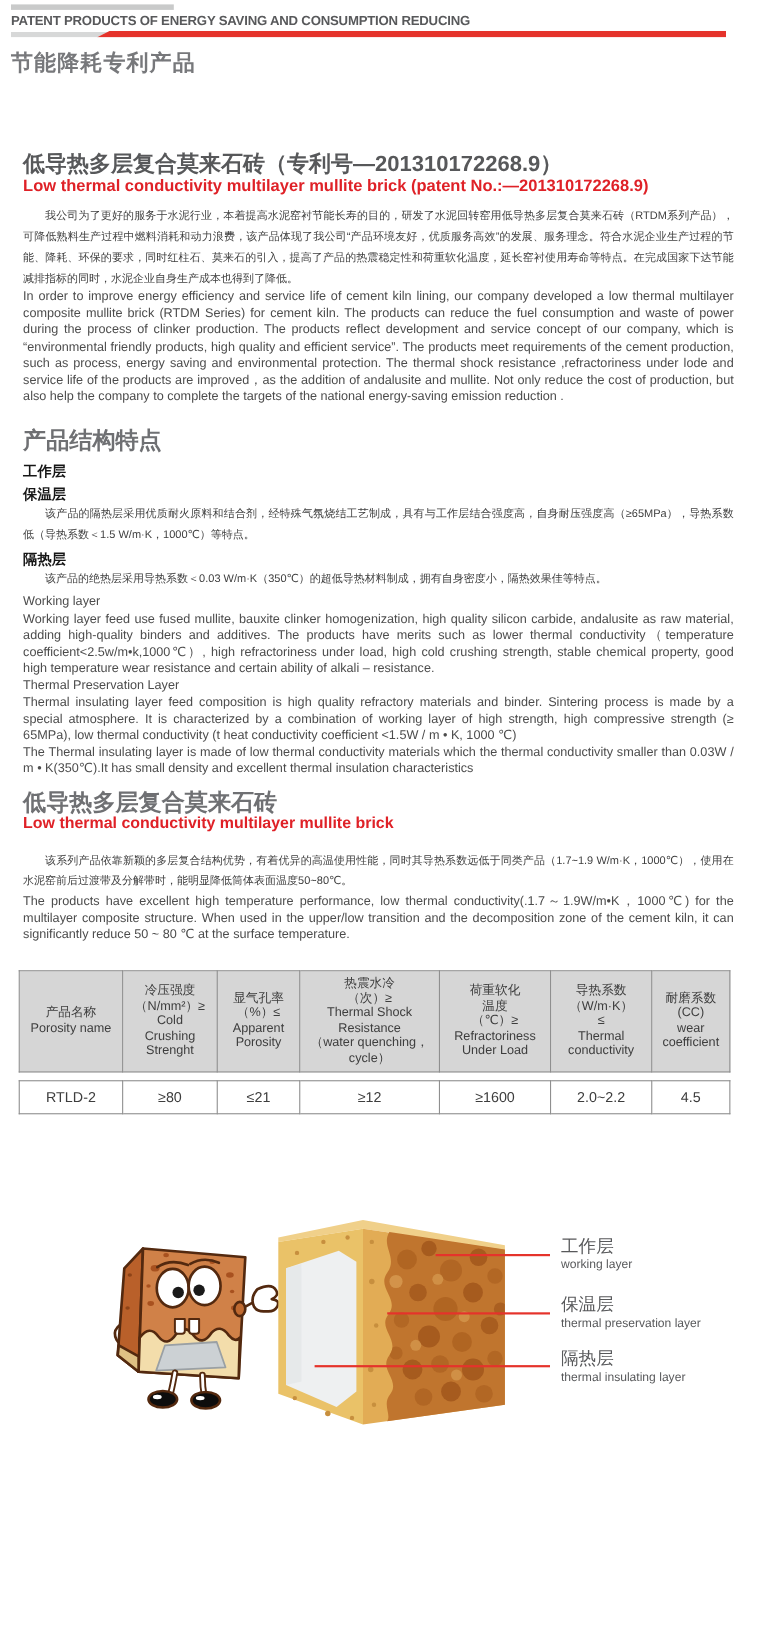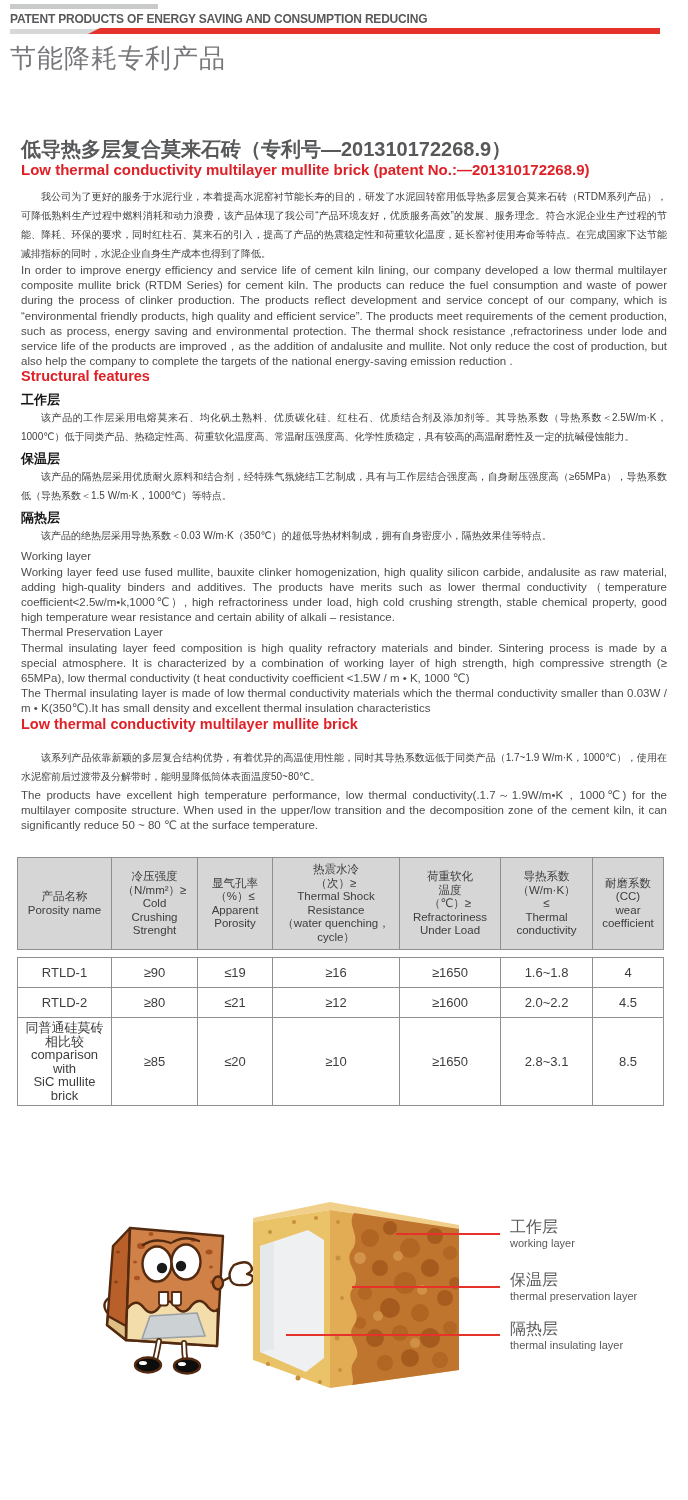--- a/index.html
+++ b/index.html
@@ -17,21 +17,21 @@
   .red-rule-row { position:relative; height:7px; margin-top:2px; }
   .red-rule-gray {
     position:absolute; left:10px; top:1px; width:118px; height:5px; background:#d7d8d8;
     clip-path:polygon(0 0,100% 0,calc(100% - 12px) 100%,0 100%);
   }
   .red-rule {
     position:absolute; left:88px; right:28px; top:0; height:6px; background:#e5332b;
     clip-path:polygon(12px 0,100% 0,100% 100%,0 100%);
   }
   .page-title-zh {
-    margin:7px 0 0 10px; font-size:26px; line-height:32px; font-weight:normal;
+    margin:7px 0 0 10px; font-size:20px; line-height:32px; font-weight:bold;
     color:#77787b; letter-spacing:1px;
   }
   
   .content { padding:0 21px; }
   .sec1-heading { margin-top:62px; font-size:20px; line-height:26px; font-weight:bold; color:#57585a; }
   .red-sub { font-size:15px; line-height:15px; font-weight:bold; color:#df2127; }
   .red-sub.lg { font-size:14.5px; line-height:15px; }
   .zh-para {
     font-size:10px; line-height:19px; color:#3e3e3e; text-align:justify; text-indent:2em;
   }
@@ -87,41 +87,41 @@
 <div class="content">
 
   <section>
     <h2 class="sec1-heading">低导热多层复合莫来石砖（专利号—201310172268.9）</h2>
     <div class="red-sub">Low thermal conductivity multilayer mullite brick (patent No.:—201310172268.9)</div>
     <p class="zh-para para-zh-1">我公司为了更好的服务于水泥行业，本着提高水泥窑衬节能长寿的目的，研发了水泥回转窑用低导热多层复合莫来石砖（RTDM系列产品），可降低熟料生产过程中燃料消耗和动力浪费，该产品体现了我公司“产品环境友好，优质服务高效”的发展、服务理念。符合水泥企业生产过程的节能、降耗、环保的要求，同时红柱石、莫来石的引入，提高了产品的热震稳定性和荷重软化温度，延长窑衬使用寿命等特点。在完成国家下达节能减排指标的同时，水泥企业自身生产成本也得到了降低。</p>
     <p class="en-para">In order to improve energy efficiency and service life of cement kiln lining, our company developed a low thermal multilayer composite mullite brick (RTDM Series) for cement kiln. The products can reduce the fuel consumption and waste of power during the process of clinker production. The products reflect development and service concept of our company, which is “environmental friendly products, high quality and efficient service”. The products meet requirements of the cement production, such as process, energy saving and environmental protection. The thermal shock resistance ,refractoriness under lode and service life of the products are improved，as the addition of andalusite and mullite. Not only reduce the cost of production, but also help the company to complete the targets of the national energy-saving emission reduction .</p>
   </section>
 
   <section class="sec2">
-    <div class="red-sub lg">Structural features</div>
+    <h2 class="sec-heading">产品结构特点</h2>
 
     <h3 class="layer-label" style="margin-top:8px">工作层</h3>
-    <p class="zh-para">该产品的工作层采用电熔莫来石、均化矾土熟料、优质碳化硅、红柱石、优质结合剂及添加剂等。其导热系数（导热系数＜2.5W/m·K，1000℃）低于同类产品、热稳定性高、荷重软化温度高、常温耐压强度高、化学性质稳定，具有较高的高温耐磨性及一定的抗碱侵蚀能力。</p>
 
     <h3 class="layer-label">保温层</h3>
     <p class="zh-para">该产品的隔热层采用优质耐火原料和结合剂，经特殊气氛烧结工艺制成，具有与工作层结合强度高，自身耐压强度高（≥65MPa），导热系数低（导热系数＜1.5 W/m·K，1000℃）等特点。</p>
 
     <h3 class="layer-label">隔热层</h3>
     <p class="zh-para">该产品的绝热层采用导热系数＜0.03 W/m·K（350℃）的超低导热材料制成，拥有自身密度小，隔热效果佳等特点。</p>
 
     <div class="en-block">
       <p class="en-label">Working layer</p>
       <p class="en-para">Working layer feed use fused mullite, bauxite clinker homogenization, high quality silicon carbide, andalusite as raw material,  adding high-quality binders and additives. The products have merits such as lower thermal conductivity（temperature coefficient&lt;2.5w/m•k,1000℃）, high refractoriness under load, high cold crushing strength, stable chemical property,  good high temperature wear resistance and certain ability of alkali – resistance.</p>
       <p class="en-label">Thermal Preservation Layer</p>
       <p class="en-para">Thermal insulating layer feed composition is high quality refractory materials and binder. Sintering process is made by a special atmosphere. It is characterized by a combination of working layer of high strength, high compressive strength (≥ 65MPa), low thermal conductivity (t heat conductivity coefficient &lt;1.5W / m • K, 1000 ℃)</p>
       <p class="en-para">The Thermal insulating layer is made of low thermal conductivity materials which the thermal conductivity smaller than 0.03W / m • K(350℃).It has small density and excellent thermal insulation characteristics</p>
     </div>
   </section>
 
   <section>
+    <h2 class="sec3-heading">低导热多层复合莫来石砖</h2>
     <div class="red-sub lg">Low thermal conductivity multilayer mullite brick</div>
     <p class="zh-para para-zh-3">该系列产品依靠新颖的多层复合结构优势，有着优异的高温使用性能，同时其导热系数远低于同类产品（1.7~1.9 W/m·K，1000℃），使用在水泥窑前后过渡带及分解带时，能明显降低筒体表面温度50~80℃。</p>
     <p class="en-para" style="margin-top:2px">The products have excellent high temperature performance, low thermal conductivity(.1.7～1.9W/m•K，1000℃) for the multilayer composite structure. When used in the upper/low transition and the decomposition zone of the cement kiln, it can significantly reduce 50 ~ 80 ℃ at the surface temperature.</p>
   </section>
 
   <table class="spec">
     <colgroup>
       <col style="width:94px">
         <col style="width:86px">
         <col style="width:75px">
@@ -177,48 +177,27 @@
           <div class="th-en">wear
 coefficient</div>
         </th>
       </tr>
       <tr class="spacer-row">
           <td colspan="7"></td>
         </tr>
     </thead>
     <tbody>
       <tr style="height:30px">
-        <td>RTLD-1</td>
-        <td>≥90</td>
-        <td>≤19</td>
-        <td>≥16</td>
-        <td>≥1650</td>
-        <td>1.6~1.8</td>
-        <td>4</td>
-      </tr>
-      <tr style="height:30px">
         <td>RTLD-2</td>
         <td>≥80</td>
         <td>≤21</td>
         <td>≥12</td>
         <td>≥1600</td>
         <td>2.0~2.2</td>
         <td>4.5</td>
-      </tr>
-      <tr style="height:52px">
-        <td class="multiline">同普通硅莫砖
-相比较
-comparison with
-SiC mullite brick</td>
-        <td>≥85</td>
-        <td>≤20</td>
-        <td>≥10</td>
-        <td>≥1650</td>
-        <td>2.8~3.1</td>
-        <td>8.5</td>
       </tr>
     </tbody>
   </table>
 </div>
 
 <div class="illustration">
 
   <svg class="mascot-svg" viewBox="0 0 162 165" aria-hidden="true">
     <g stroke="#53290f" stroke-width="2.4" stroke-linejoin="round" stroke-linecap="round">
       <path d="M30 80 Q6 86 13 99 Q18 108 33 101" fill="#ffffff"></path>

